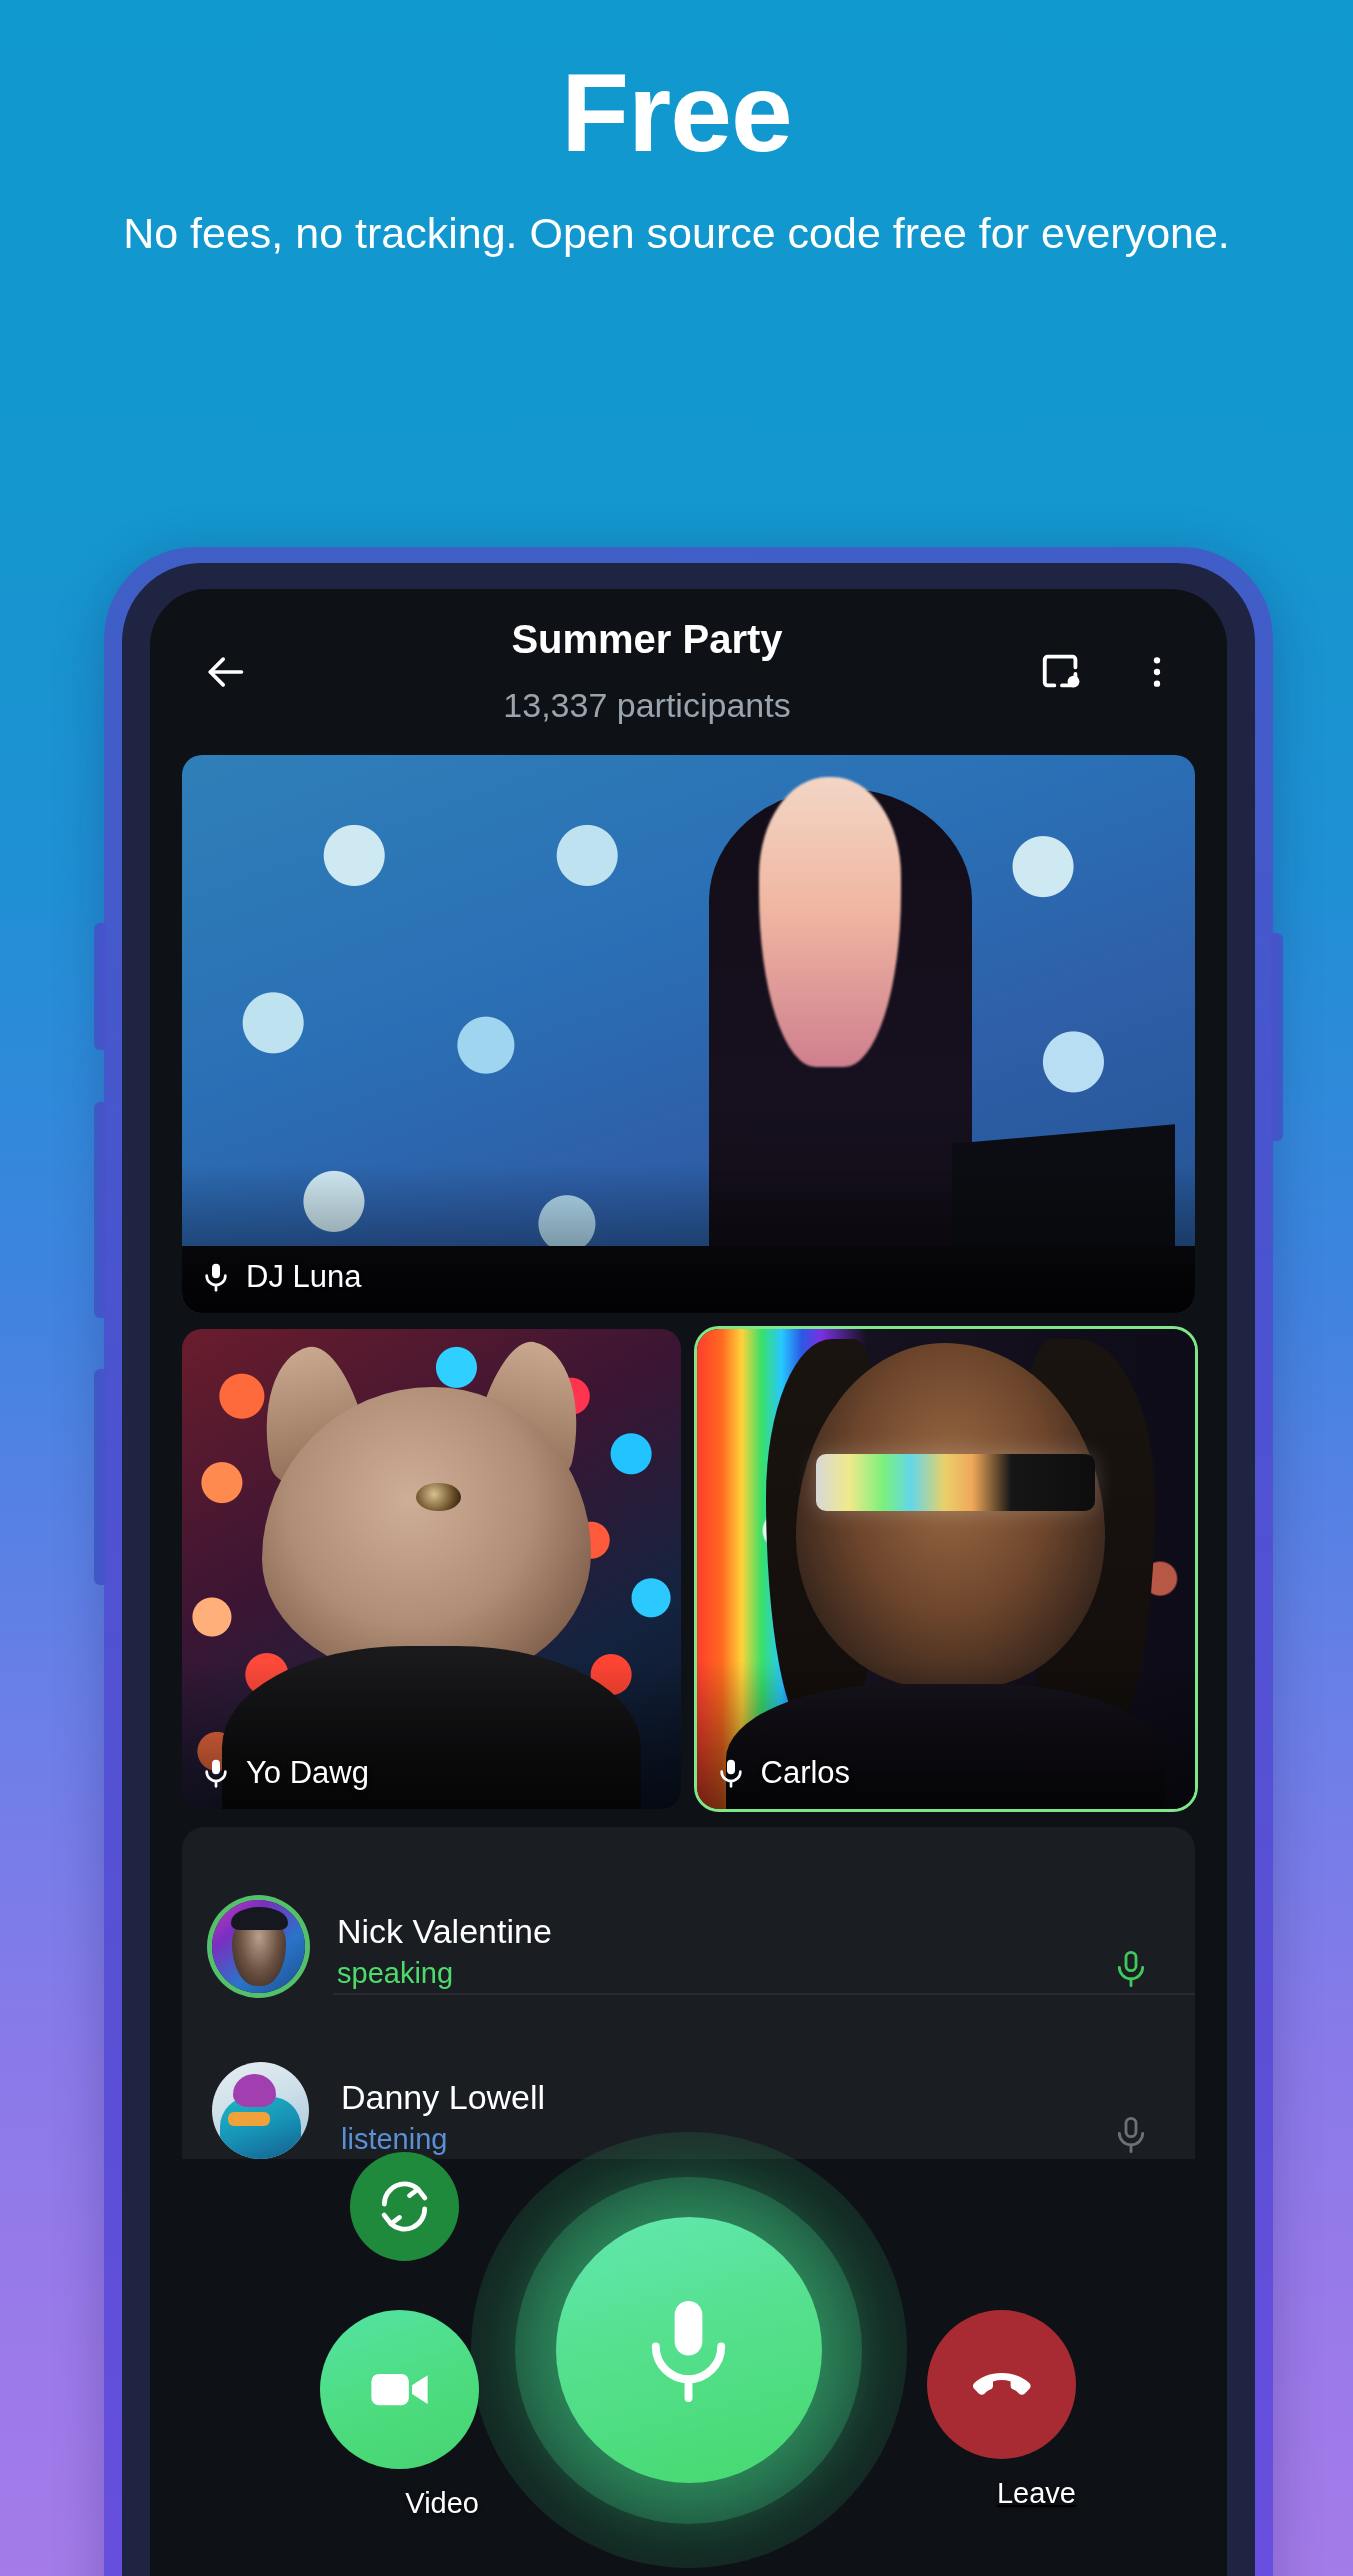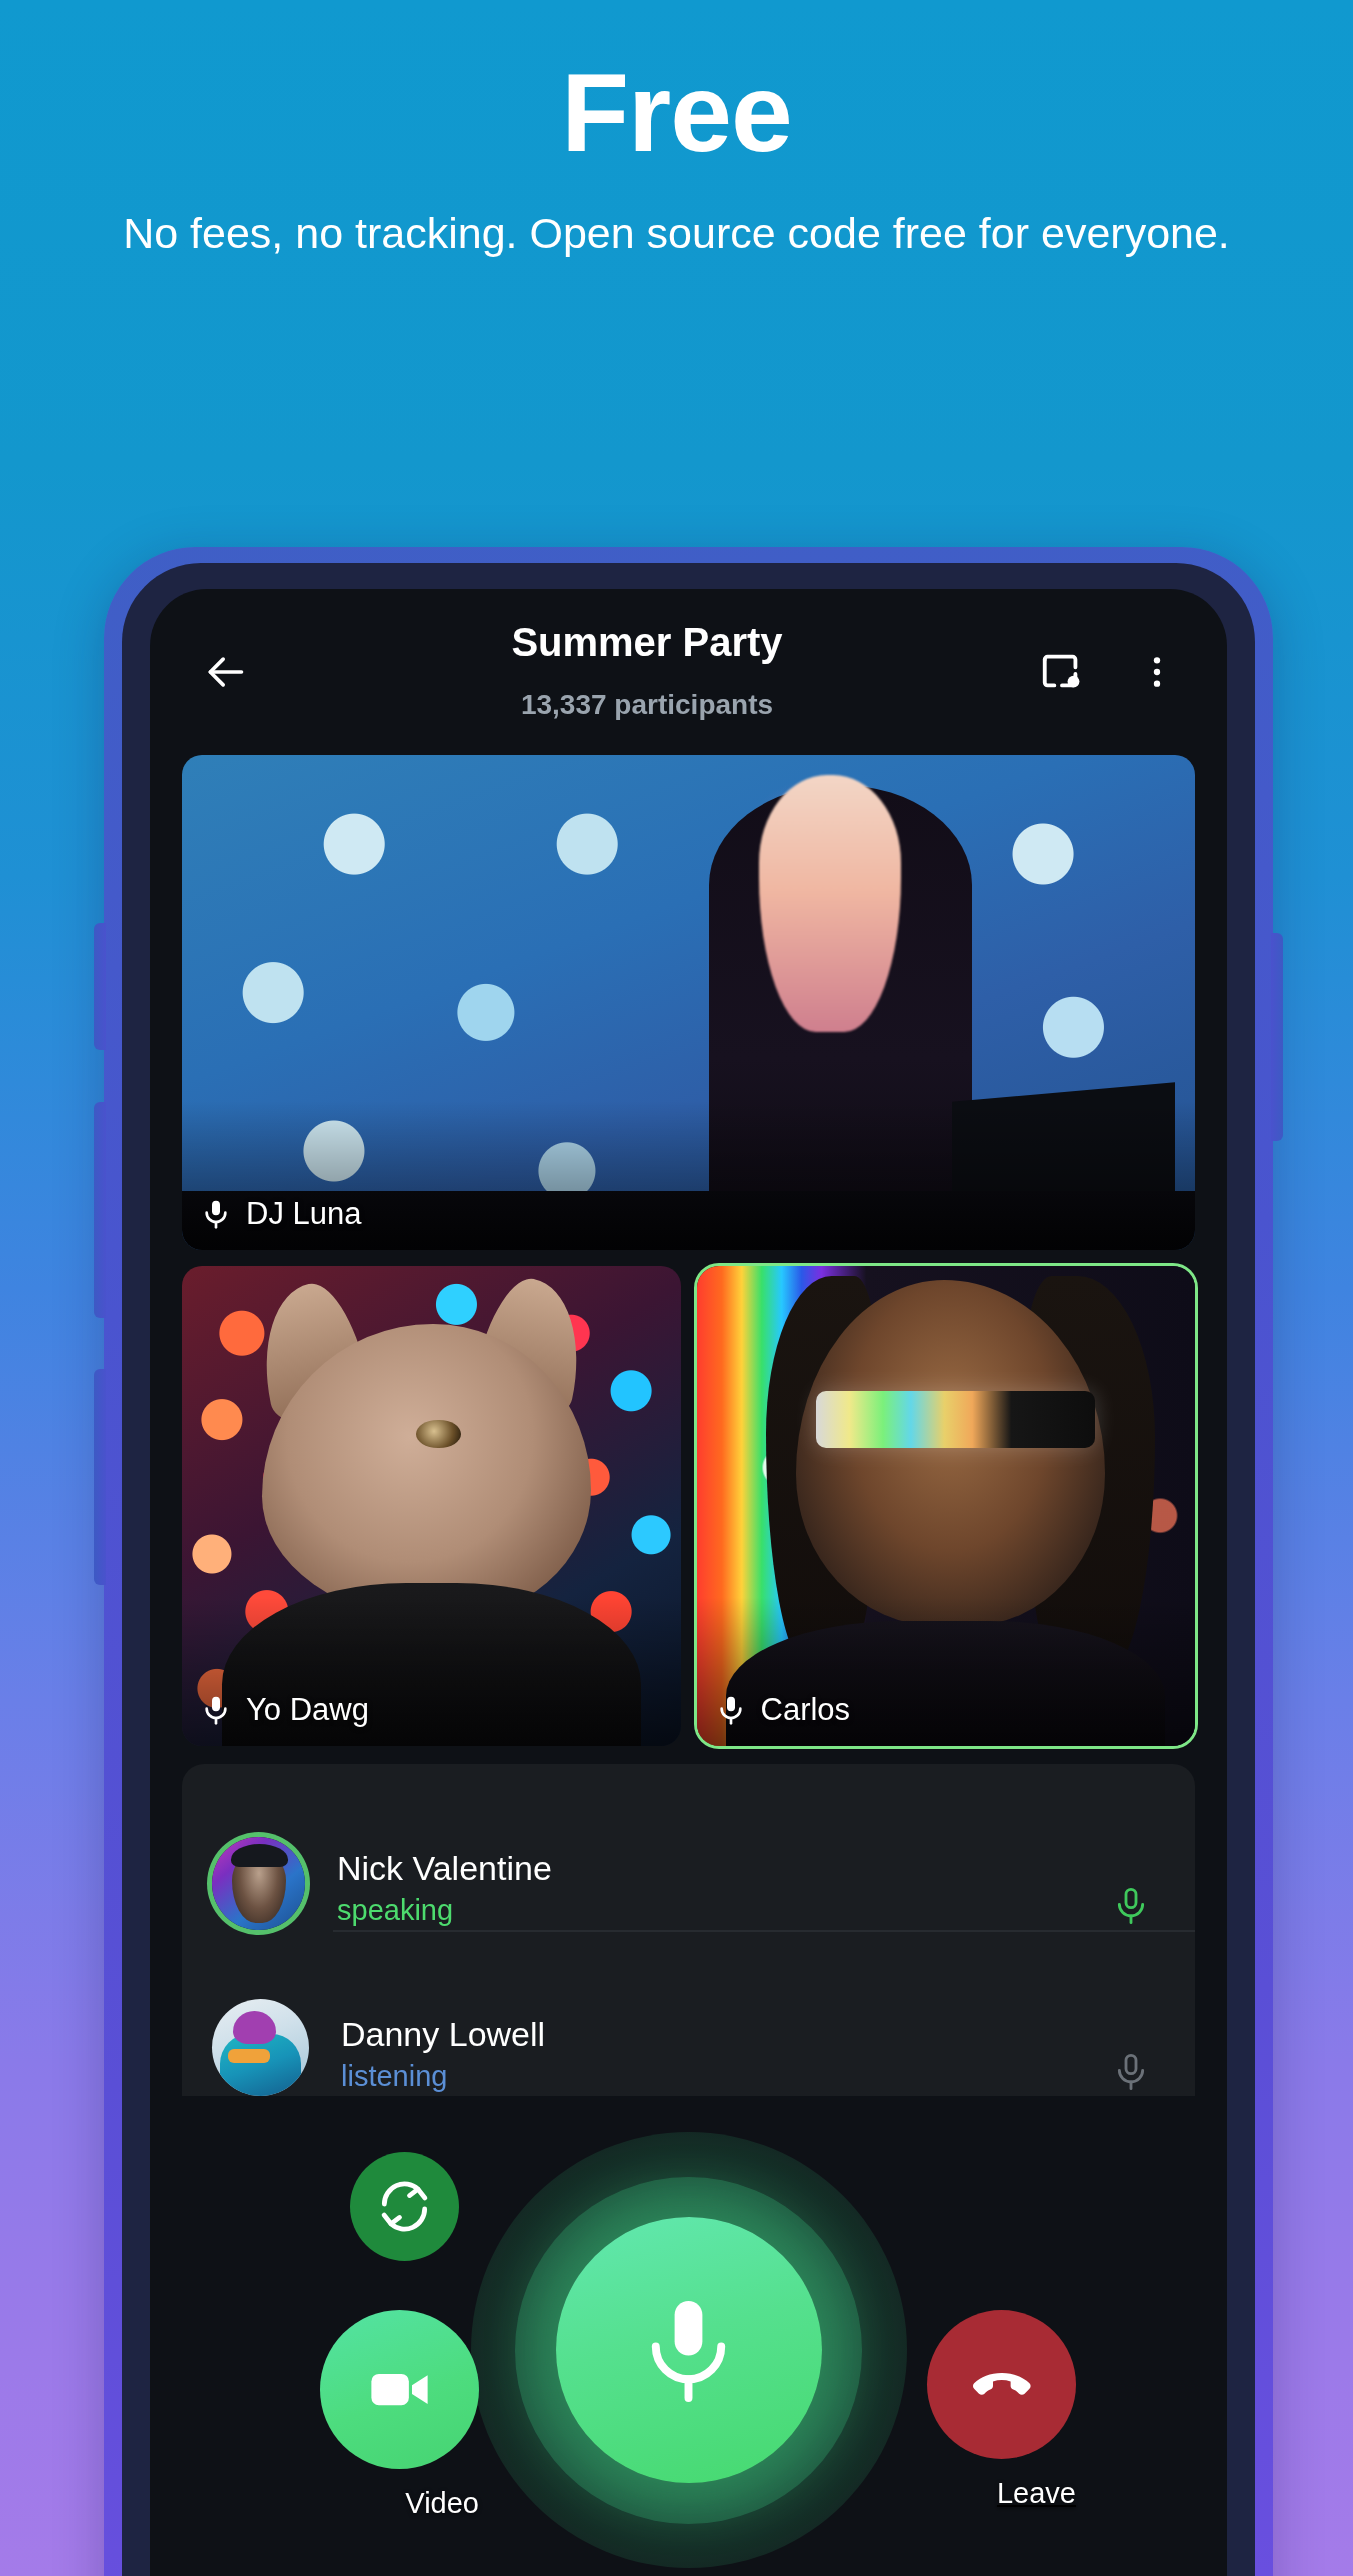--- a/index.html
+++ b/index.html
@@ -122,22 +122,22 @@
     text-align: center;
     padding-bottom: 2px;
   }
   .appbar-title {
     font-size: 40px;
     font-weight: 700;
     color: #ffffff;
     line-height: 1.22;
   }
   .appbar-sub {
-    font-size: 28px;
-    font-weight: 700;
+    font-size: 34px;
+    font-weight: 400;
     color: #9aa4ae;
     line-height: 1.3;
     margin-top: 20px;
   }
   .appbar-actions {
     display: flex;
     align-items: center;
     gap: 26px;
     flex: 0 0 auto;
   }
@@ -152,21 +152,21 @@
   
   .video-area {
     padding: 0 32px;
   }
   .tile {
     position: relative;
     border-radius: 20px;
     overflow: hidden;
   }
   .tile-big {
-    height: 495px;
+    height: 558px;
     margin-bottom: 16px;
   }
   .tile-row {
     display: flex;
     gap: 16px;
   }
   .tile-small {
     flex: 1 1 0;
     height: 480px;
   }

